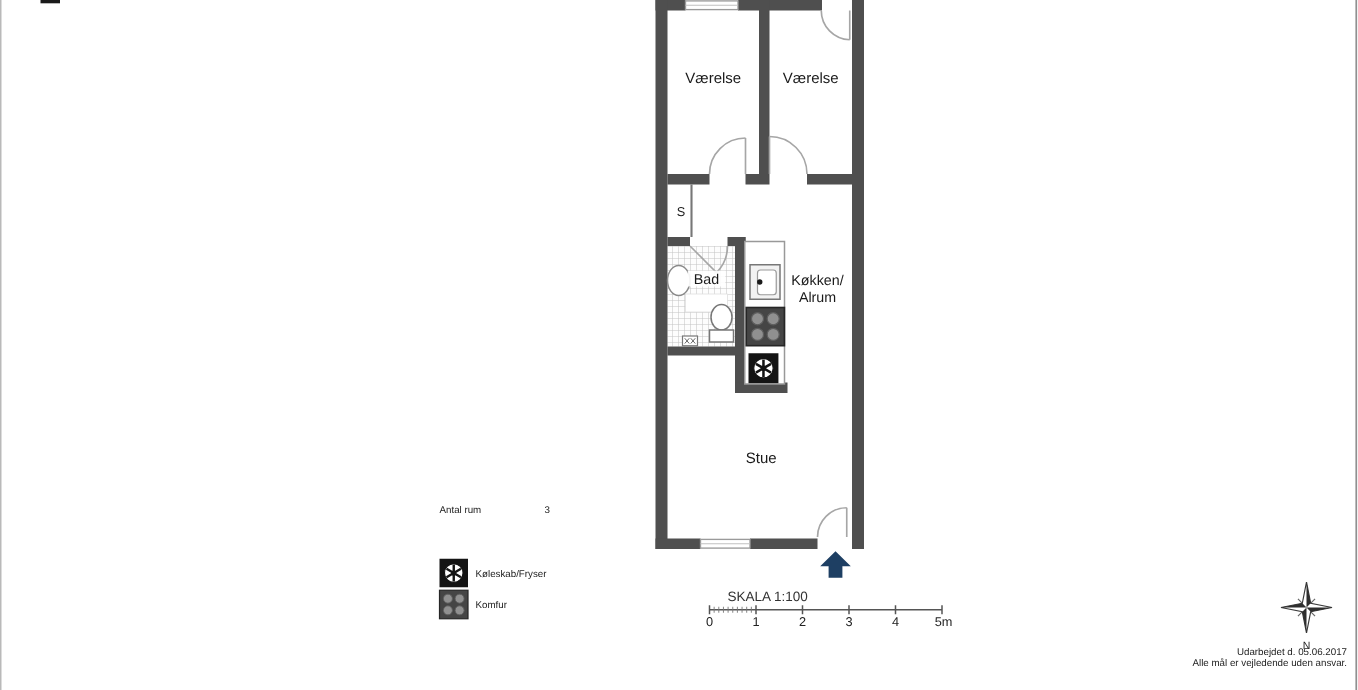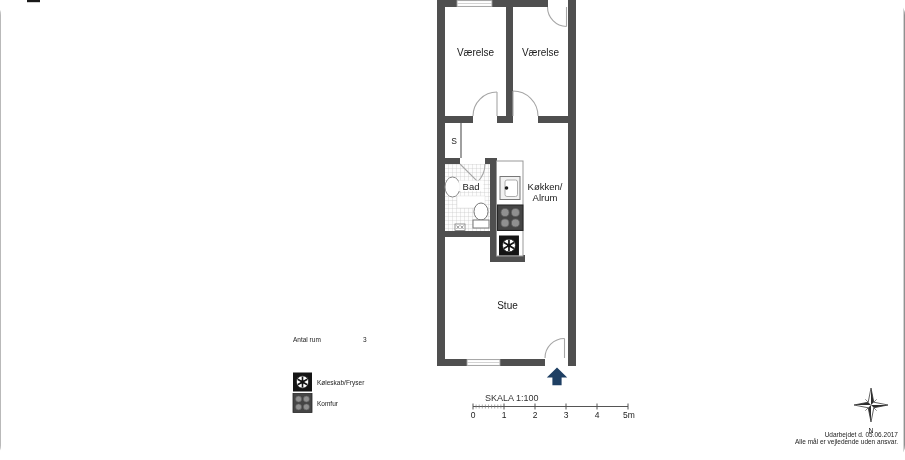--- a/index.html
+++ b/index.html
@@ -1,16 +1,16 @@
 <!DOCTYPE html>
 <html><head>
 <meta charset="utf-8">
 <style>
   html,body { margin:0; padding:0; background:#fff; }
-  .page { position:relative; width:905px; height:460px; background:#ffffff; overflow:hidden;border-radius:15px; }
+  .page { position:relative; width:905px; height:460px; background:#ffffff; overflow:hidden; }
   svg { display:block; }
   text { font-family:"Liberation Sans","DejaVu Sans",sans-serif; fill:#1a1a1a; }
   .room-label { font-size:10px; }
   .small-label { font-size:6.5px; fill:#222; }
   .tick-label { font-size:8.5px; fill:#222; }
 </style>
 </head>
 <body>
 
 <div class="page">

